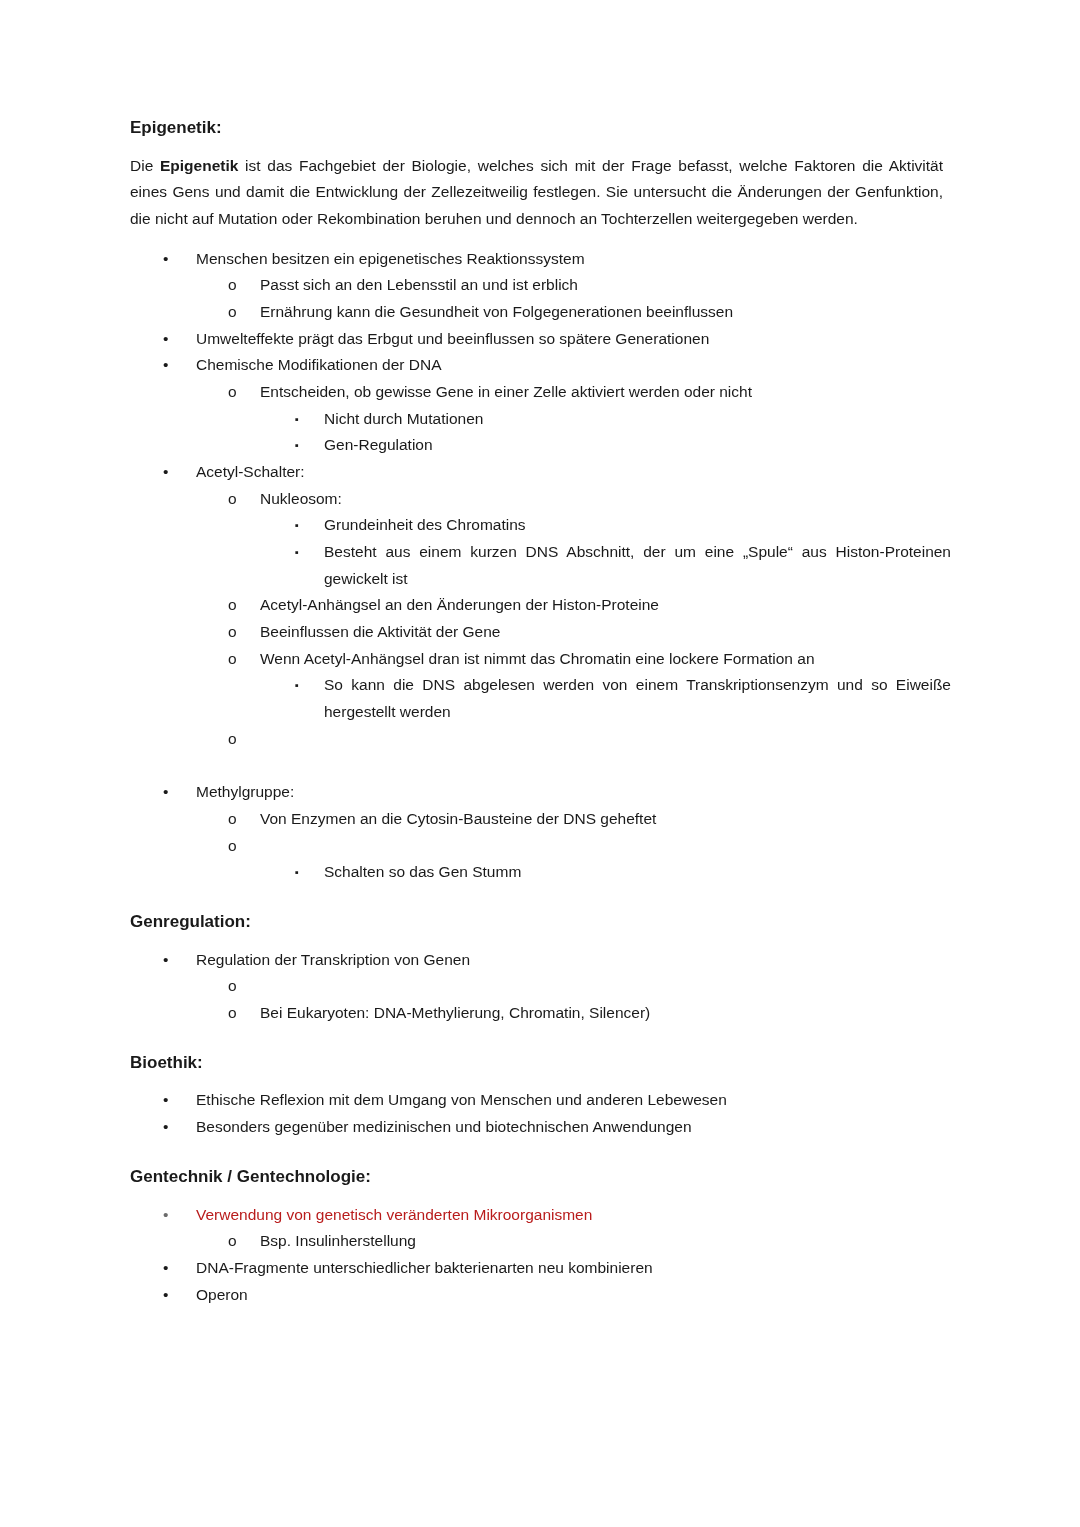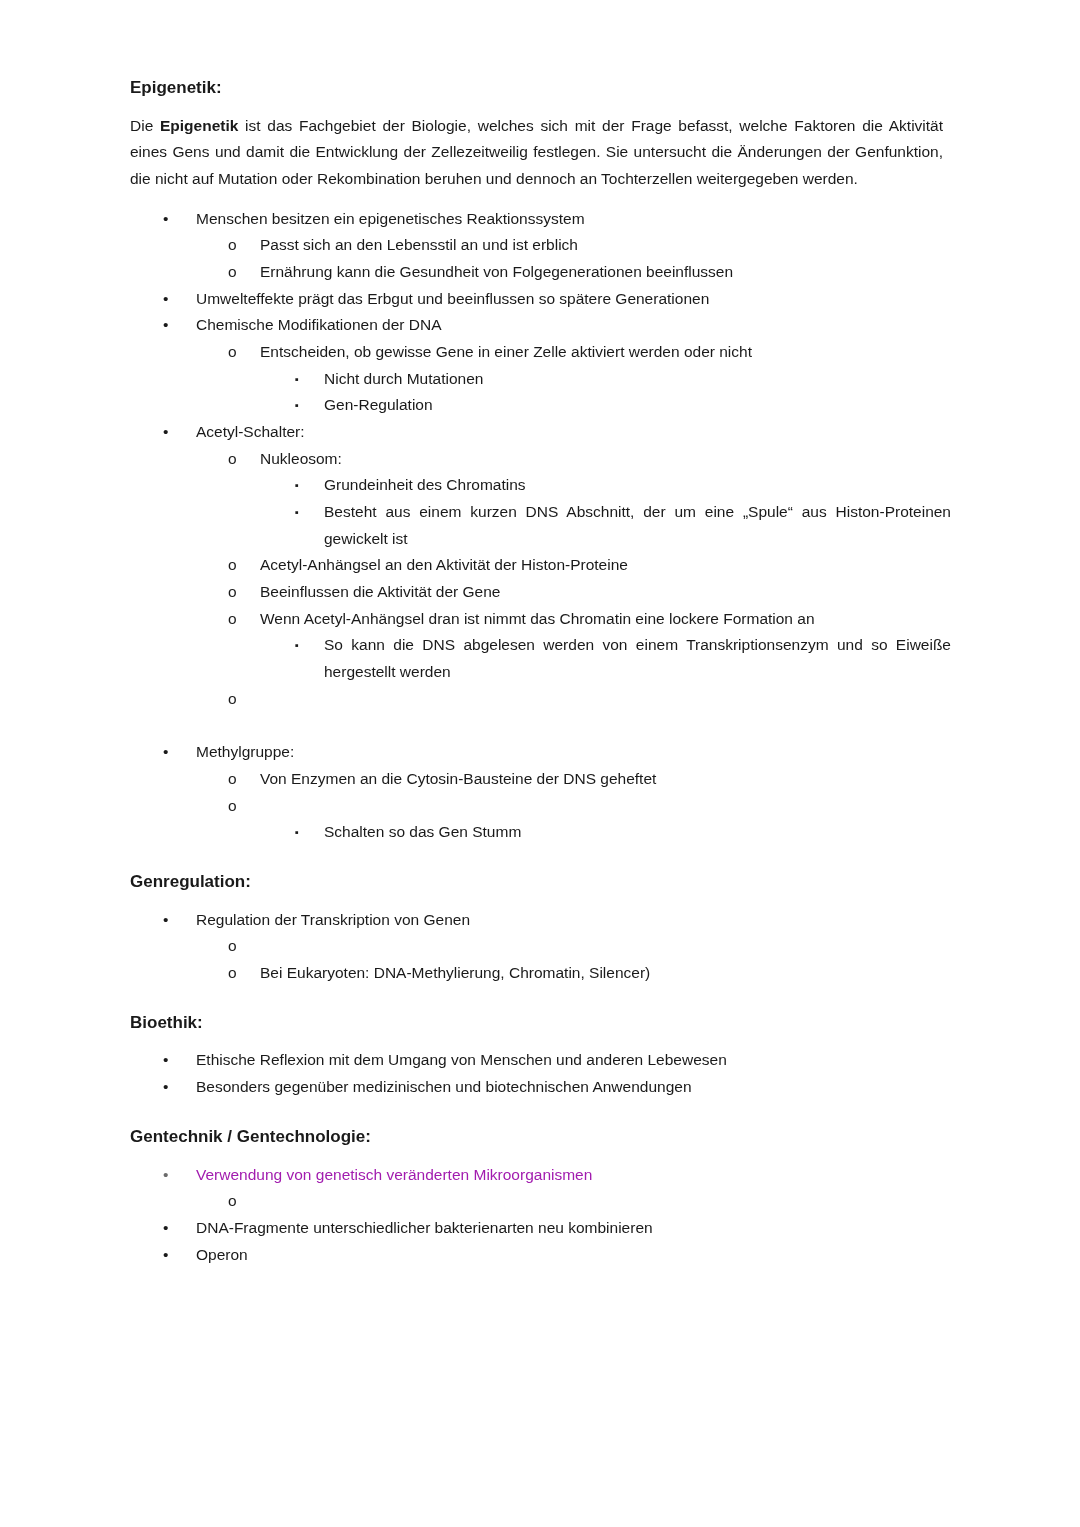--- a/index.html
+++ b/index.html
@@ -13,21 +13,21 @@
     background: #ffffff;
     color: #1a1a1a;
     font-family: "Liberation Sans", sans-serif;
     font-size: 15.5px;
     line-height: 1.72;
     overflow: hidden;
   }
   .page {
     width: 1080px;
     height: 1527px;
-    padding: 76px 129px 40px 130px;
+    padding: 116px 129px 40px 130px;
     background: #ffffff;
   }
   .heading {
     font-size: 17px;
     font-weight: bold;
     margin: 24px 0 13px 0;
     line-height: 1.4;
   }
   .heading:first-child { margin-top: 0; }
   .para {
@@ -107,21 +107,21 @@
         <div class="li l3">
           <span class="bullet">▪</span>
           <span class="li-text">Grundeinheit des Chromatins</span>
         </div>
         <div class="li l3">
           <span class="bullet">▪</span>
           <span class="li-text">Besteht aus einem kurzen DNS Abschnitt, der um eine „Spule“ aus Histon-Proteinen gewickelt ist</span>
         </div>
         <div class="li l2">
           <span class="bullet">o</span>
-          <span class="li-text">Acetyl-Anhängsel an den Aktivität der Histon-Proteine</span>
+          <span class="li-text">Acetyl-Anhängsel an den Änderungen der Histon-Proteine</span>
         </div>
         <div class="li l2">
           <span class="bullet">o</span>
           <span class="li-text">Beeinflussen die Aktivität der Gene</span>
         </div>
         <div class="li l2">
           <span class="bullet">o</span>
           <span class="li-text">Wenn Acetyl-Anhängsel dran ist nimmt das Chromatin eine lockere Formation an</span>
         </div>
         <div class="li l3">
@@ -169,24 +169,25 @@
         </div>
         <div class="li l1">
           <span class="bullet">•</span>
           <span class="li-text">Besonders gegenüber medizinischen und biotechnischen Anwendungen</span>
         </div>
       </div>
       <div class="heading">Gentechnik / Gentechnologie:</div>
       <div class="list">
         <div class="li l1">
           <span class="bullet" style="color: rgb(107, 107, 107);">•</span>
-          <span class="li-text" style="color: #a21caf;">Verwendung von genetisch veränderten Mikroorganismen</span>
+          <span class="li-text" style="color: #b91c1c;">Verwendung von genetisch veränderten Mikroorganismen</span>
         </div>
         <div class="li l2">
           <span class="bullet">o</span>
+          <span class="li-text">Bsp. Insulinherstellung</span>
         </div>
         <div class="li l1">
           <span class="bullet">•</span>
           <span class="li-text">DNA-Fragmente unterschiedlicher bakterienarten neu kombinieren</span>
         </div>
         <div class="li l1">
           <span class="bullet">•</span>
           <span class="li-text">Operon</span>
         </div>
       </div>

